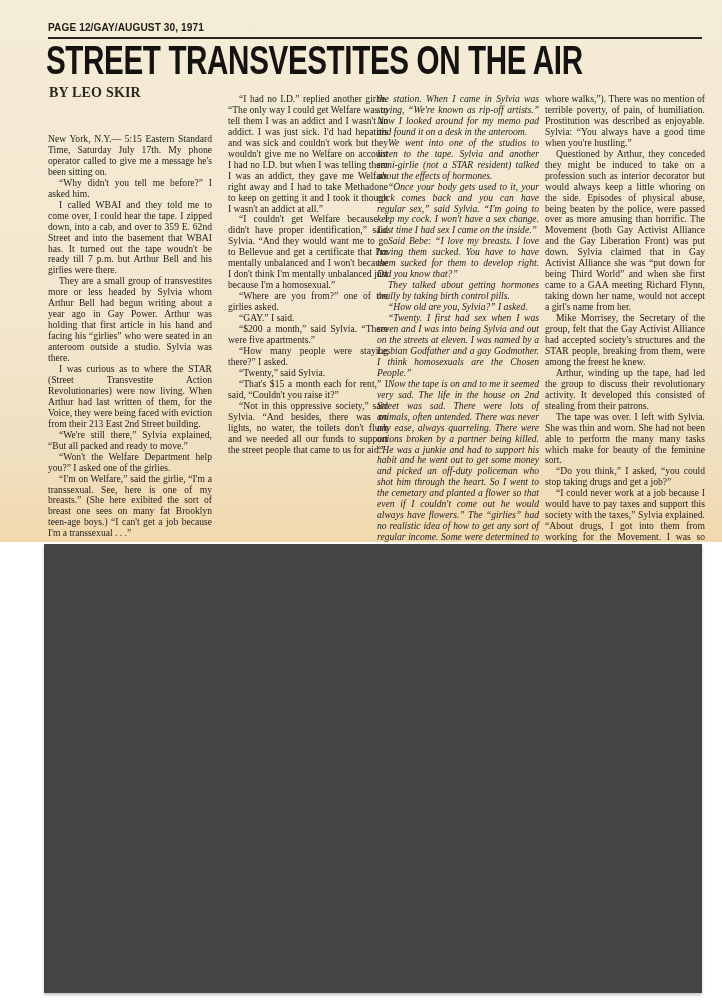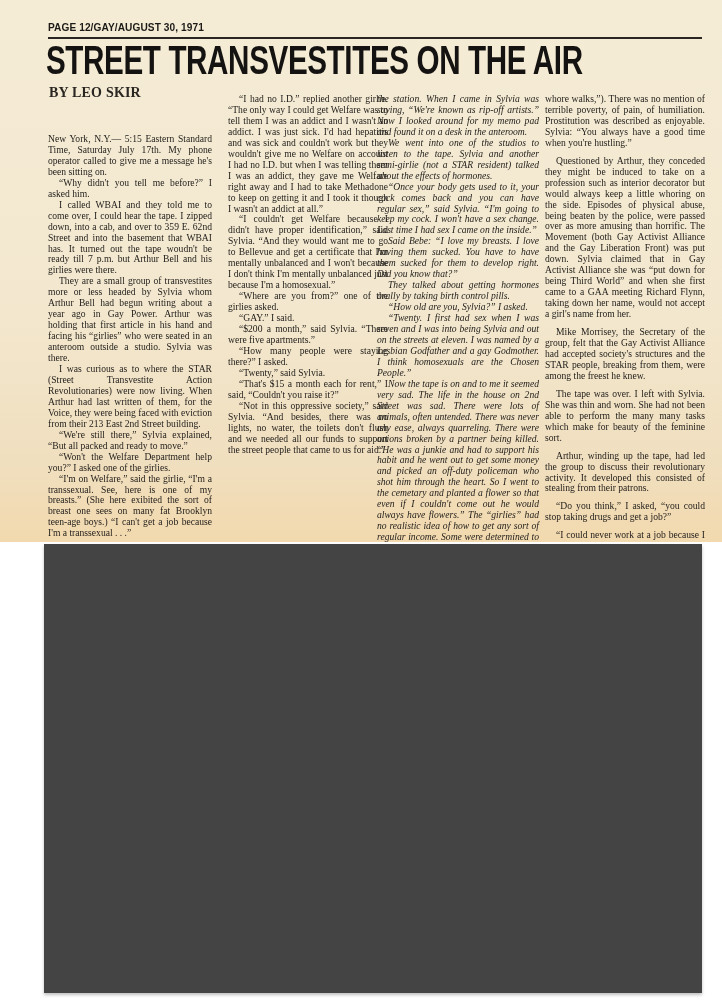--- a/index.html
+++ b/index.html
@@ -35,21 +35,21 @@
     position: absolute; left: 49px; top: 85px;
     font-size: 14px; font-weight: bold; color: #2a2622; letter-spacing: 0.2px;
   }
   .col {
     position: absolute; top: 95px;
     font-size: 9.6px; line-height: 10.95px; color: #1f1c19;
     text-align: justify; hyphens: manual;
   }
   .col p { margin: 0; text-indent: 11px; }
   .col p.noindent { text-indent: 0; }
-  .col p.gap { margin-top: 7px; }
+  .col p.gap { }
   #col1 { left: 48px; width: 164px; top: 102px; margin-top: 32px; }
   #col2 { left: 228px; width: 160px; top: 94px; }
   #col3 { left: 377px; width: 162px; top: 94px; font-style: italic; }
   #col4 { left: 545px; width: 160px; top: 94px; }
   .dark-panel {
     position: absolute; left: 44px; top: 544px; width: 658px; height: 449px;
     background: #444444;
     box-shadow: 0 2px 3px rgba(0,0,0,0.25);
   }
 </style>
@@ -96,20 +96,20 @@
     <p>“How old are you, Sylvia?” I asked.</p>
     <p>“Twenty. I first had sex when I was seven and I was into being Sylvia and out on the streets at eleven. I was named by a Lesbian Godfather and a gay Godmother. I think homosexuals are the Chosen People.”</p>
     <p>Now the tape is on and to me it seemed very sad. The life in the house on 2nd Street was sad. There were lots of animals, often untended. There was never any ease, always quarreling. There were unions broken by a partner being killed. “He was a junkie and had to support his habit and he went out to get some money and picked an off-duty policeman who shot him through the heart. So I went to the cemetary and planted a flower so that even if I couldn't come out he would always have flowers.” The “girlies” had no realistic idea of how to get any sort of regular income. Some were determined to remain on Welfare “till she runs dry.”</p>
 
   </div>
 
   <div class="col" id="col4">
     <p class="noindent">whore walks,”). There was no mention of terrible poverty, of pain, of humiliation. Prostitution was described as enjoyable. Sylvia: “You always have a good time when you're hustling.”</p>
     <p class="gap">Questioned by Arthur, they conceded they might be induced to take on a profession such as interior decorator but would always keep a little whoring on the side. Episodes of physical abuse, being beaten by the police, were passed over as more amusing than horrific. The Movement (both Gay Activist Alliance and the Gay Liberation Front) was put down. Sylvia claimed that in Gay Activist Alliance she was “put down for being Third World” and when she first came to a GAA meeting Richard Flynn, taking down her name, would not accept a girl's name from her.</p>
     <p class="gap">Mike Morrisey, the Secretary of the group, felt that the Gay Activist Alliance had accepted society's structures and the STAR people, breaking from them, were among the freest he knew.</p>
+    <p class="gap">Arthur, winding up the tape, had led the group to discuss their revolutionary activity. It developed this consisted of stealing from their patrons.</p>
     <p class="gap">The tape was over. I left with Sylvia. She was thin and worn. She had not been able to perform the many many tasks which make for beauty of the feminine sort.</p>
-    <p class="gap">Arthur, winding up the tape, had led the group to discuss their revolutionary activity. It developed this consisted of stealing from their patrons.</p>
     <p class="gap">“Do you think,” I asked, “you could stop taking drugs and get a job?”</p>
     <p class="gap">“I could never work at a job because I would have to pay taxes and support this society with the taxes,” Sylvia explained. “About drugs, I got into them from working for the Movement. I was so exhausted with all my involvement in the Movement work I had to take speed.”</p>
   </div>
 </div>
 
 <div class="dark-panel"></div>
 
 </body></html>

